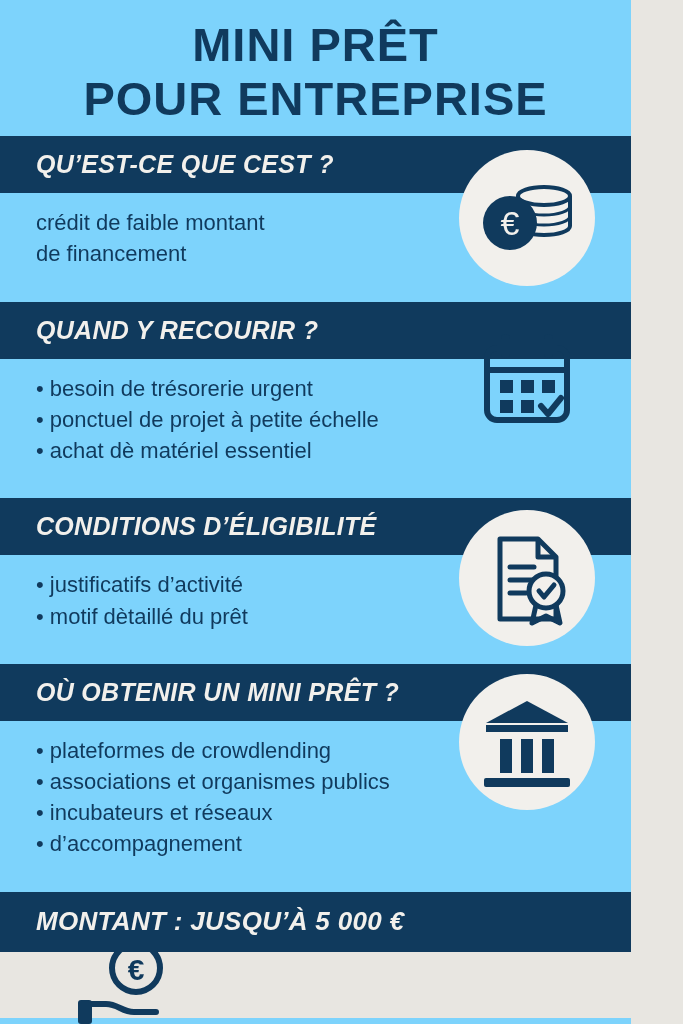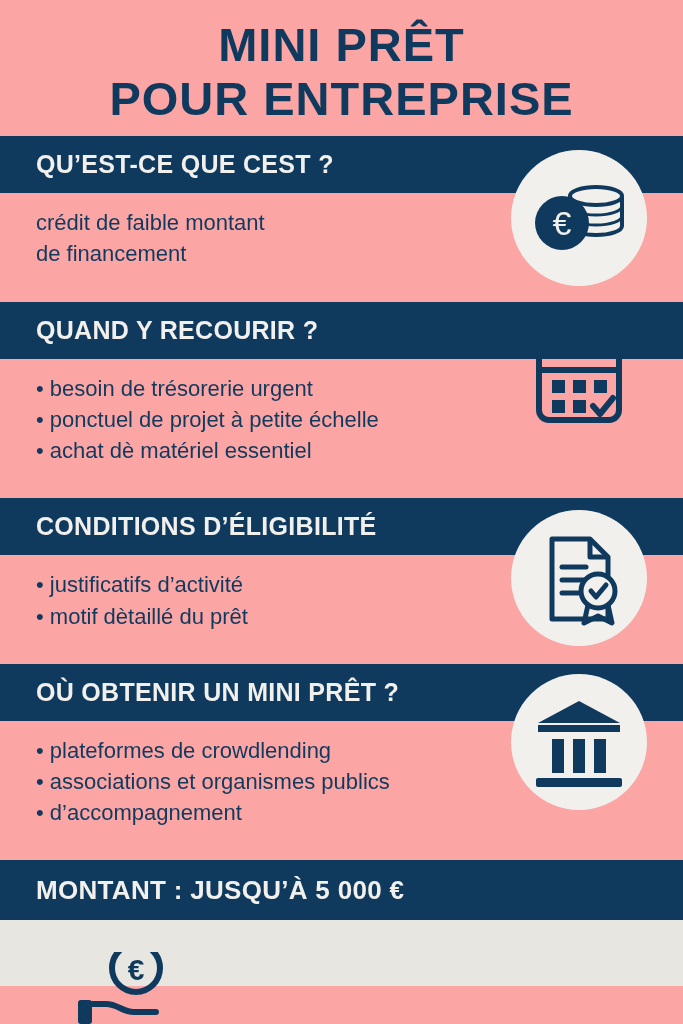--- a/index.html
+++ b/index.html
@@ -9,23 +9,23 @@
   body {
     width: 683px;
     height: 1024px;
     background: #e8e6e1;
     font-family: "Liberation Sans", sans-serif;
     overflow: hidden;
     position: relative;
   }
   .infographic {
     position: relative;
-    width: 683px;
+    width: 631px;
     height: 1024px;
-    background: #fca5a5;
+    background: #7dd3fc;
     overflow: hidden;
   }
 
   
   .title-block {
     padding: 18px 0 10px 0;
     text-align: center;
   }
   .title-line {
     font-size: 47px;
@@ -47,20 +47,21 @@
     align-items: center;
     padding-left: 36px;
     box-sizing: border-box;
   }
   .band-title {
     color: #f2f0ec;
     font-size: 25px;
     font-weight: bold;
     letter-spacing: 0.3px;
     text-transform: uppercase;
+    font-style: italic;
   }
   .body {
     padding: 14px 116px 14px 36px;
     box-sizing: border-box;
   }
   .body p, .body li {
     color: #103a5d;
     font-size: 22px;
     line-height: 1.42;
     margin: 0;
@@ -204,20 +205,21 @@
   <div class="spacer"></div>
 
   <div class="section">
     <div class="band">
       <span class="band-title">OÙ OBTENIR UN MINI PRÊT ?</span>
     </div>
     <div class="body">
       <ul>
         <li>plateformes de crowdlending</li>
         <li>associations et organismes publics</li>
+        <li>incubateurs et réseaux</li>
         <li style="list-style:none">  d’accompagnement</li>
       </ul>
     </div>
     <div class="icon-circle icon-4">
       <svg width="110" height="110" viewBox="0 0 110 110">
         <path d="M14 36 L55 14 L96 36 z" fill="#103a5d"></path>
         <rect x="14" y="38" width="82" height="7" fill="#103a5d"></rect>
         <rect x="28" y="52" width="12" height="34" fill="#103a5d"></rect>
         <rect x="49" y="52" width="12" height="34" fill="#103a5d"></rect>
         <rect x="70" y="52" width="12" height="34" fill="#103a5d"></rect>

